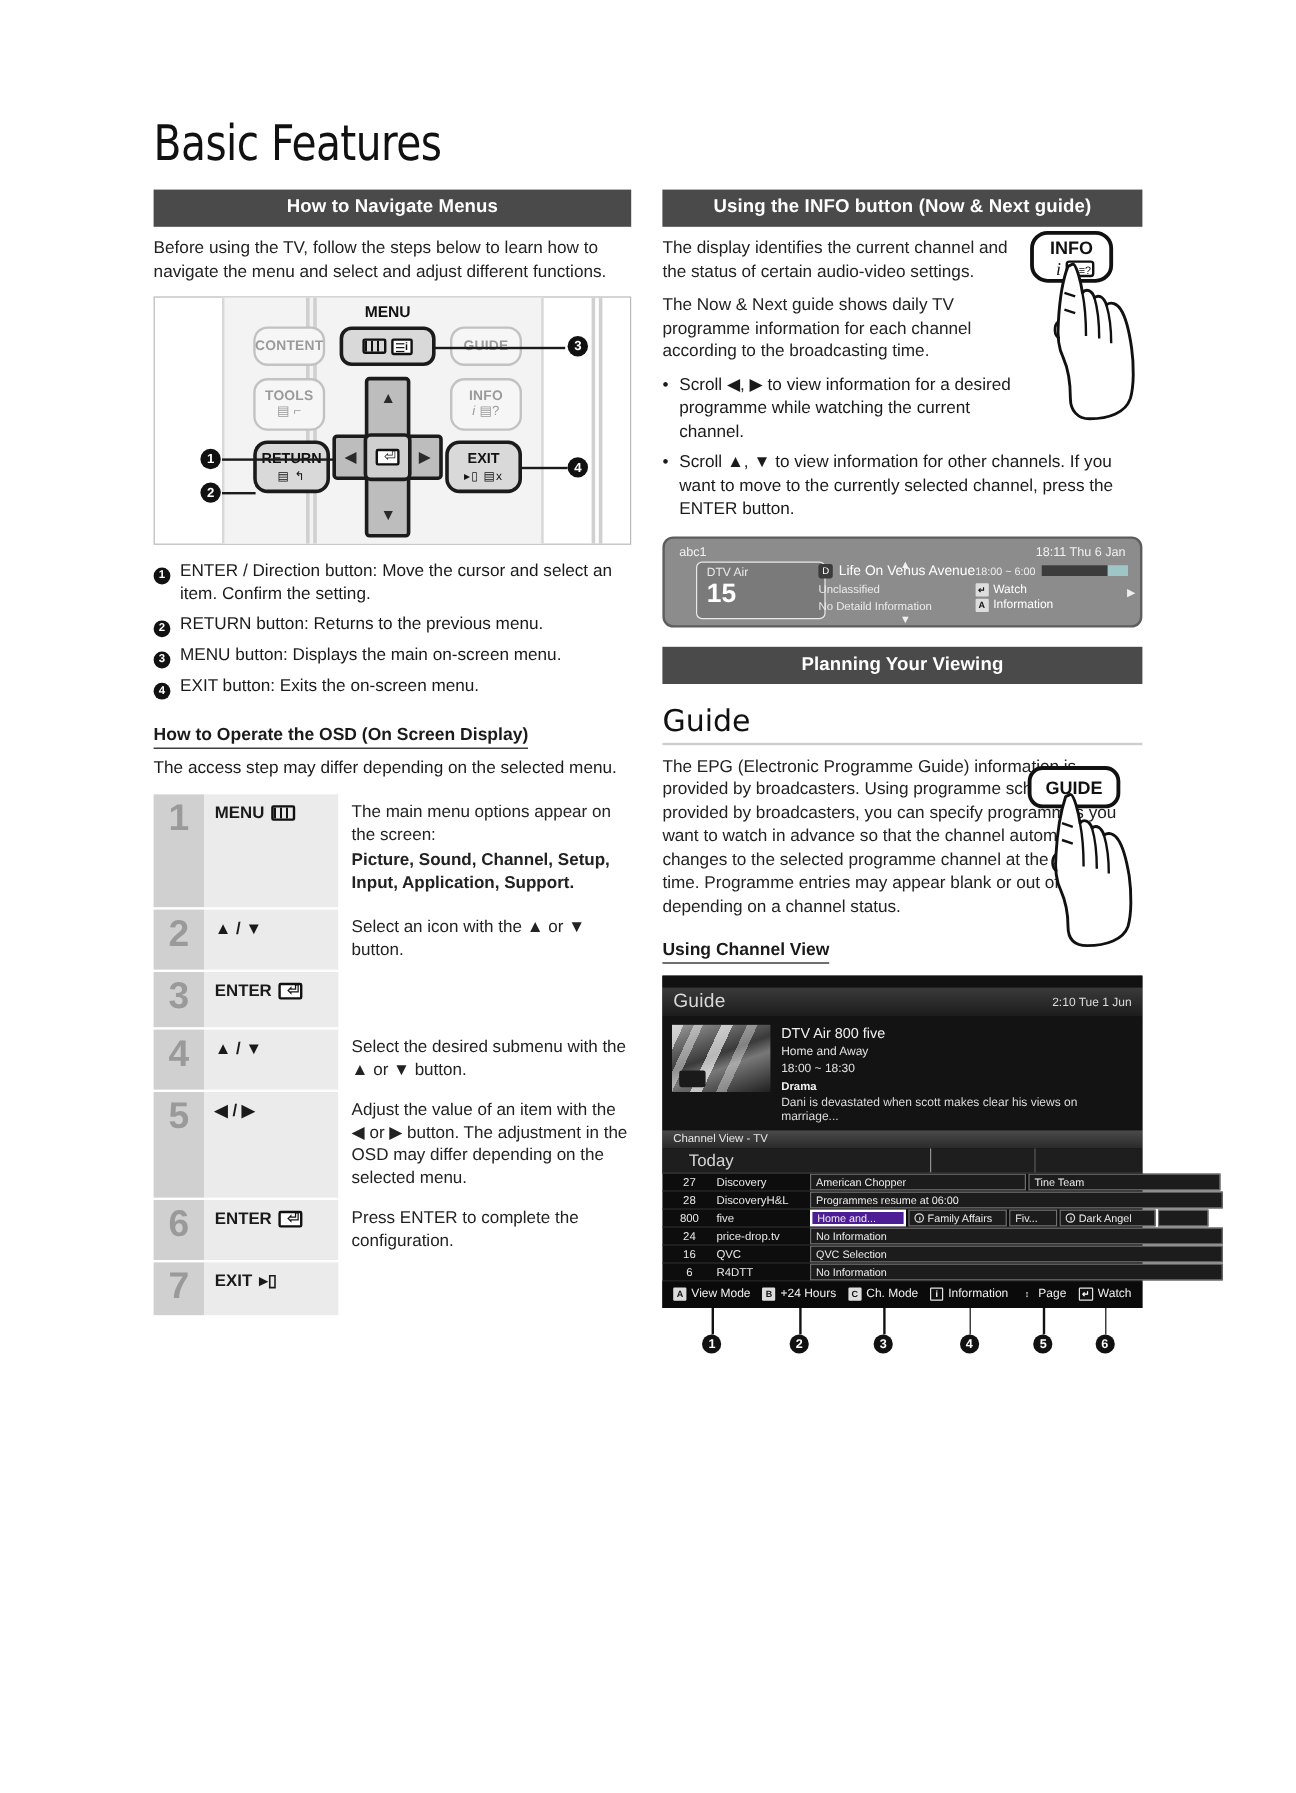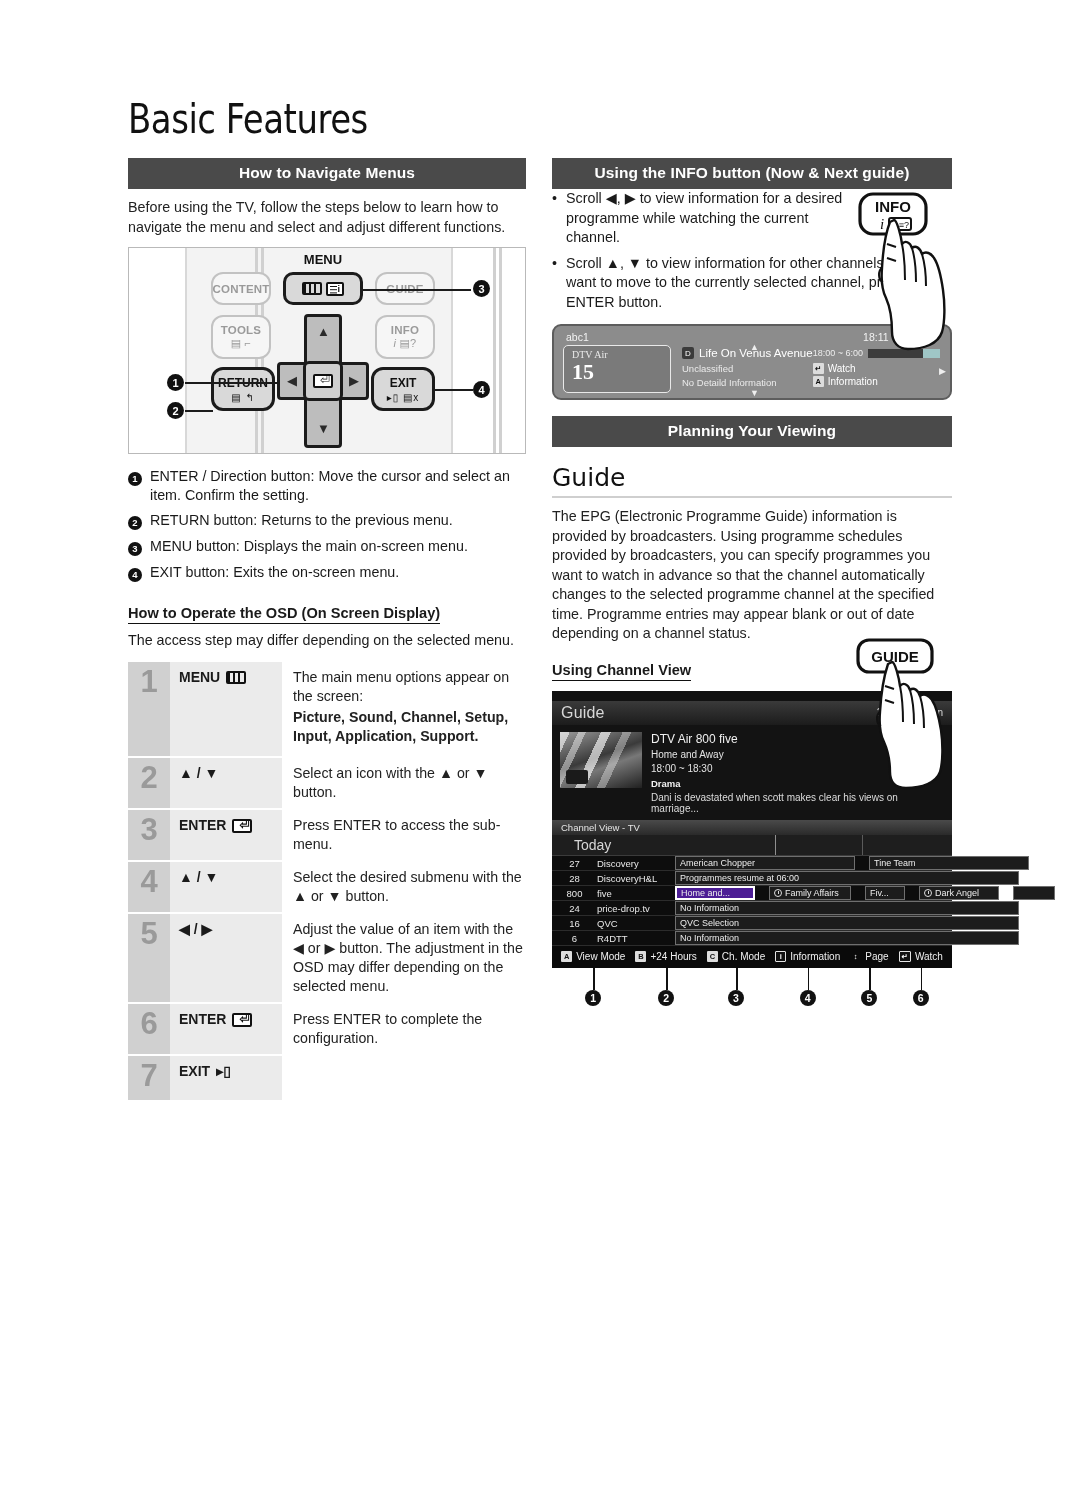--- a/index.html
+++ b/index.html
@@ -189,24 +189,23 @@
   .info-osd {
     margin-top: 12px; width: 400px; height: 76px;
     background:#8c8c8c; border:2px solid #5d5d5d; border-radius: 9px;
     position:relative; color:#fff; font-size: 10px; overflow:hidden;
   }
   .info-osd .top-row {
     display:flex; justify-content:space-between; padding: 5px 12px 0;
     font-size: 10.5px; color:#f2f2f2;
   }
   .info-osd .chan-box {
-    position:absolute; left: 9px; top: 19px; width: 108px; height: 48px;
+    position:absolute; left: 26px; top: 19px; width: 108px; height: 48px;
     background:#7a7a7a; border:1.5px solid #e9e9e9; border-radius:5px;
     padding: 3px 0 0 8px;
-    font-family: Liberation Serif, serif;
   }
   .info-osd .chan-box .lbl { font-size: 10px; color:#eaeaea; }
   .info-osd .chan-box .num { font-size: 22px; font-weight:bold; color:#fff; line-height:22px; margin-top:1px;}
   .info-osd .prog { position:absolute; left: 128px; top: 21px; }
   .info-osd .prog .t1 { font-size: 11.5px; color:#fff; display:flex; align-items:center; gap:5px;}
   .info-osd .prog .t2 { font-size: 9.5px; color:#ebebeb; margin-top: 4px;}
   .info-osd .prog .t3 { font-size: 9.5px; color:#ebebeb; margin-top: 3px;}
   .badge-sq {
     display:inline-flex; width:12px; height:12px; background:#3b3b3b; color:#fff;
     font-size:8px; align-items:center; justify-content:center; border-radius:2px;
@@ -269,21 +268,21 @@
   .epg-today {
     background:#1e1e1e; font-size:14px; color:#d6d6d6; padding:2px 0 2px 22px;
     border-bottom: 1px solid #3b3b3b; position:relative;
   }
   .epg-today .tick { position:absolute; left: 223px; top:0; bottom:0; width:1px; background:#8f8f8f;}
   .epg-today .tick2 { position:absolute; left: 310px; top:0; bottom:0; width:1px; background:#5a5a5a;}
 
   .epg-row { display:flex; align-items:stretch; height: 15px; border-bottom:1px solid #2c2c2c;}
   .epg-row .ch-no { flex:0 0 45px; text-align:center; font-size:9.5px; color:#e8e8e8; padding-top:2px;}
   .epg-row .ch-nm { flex:0 0 78px; font-size:9.5px; color:#e8e8e8; padding-top:2px;}
-  .epg-row .prg { flex:1; display:flex; gap:14px; }
+  .epg-row .prg { flex:1; display:flex; gap:2px; }
   .cell {
     background:#1c1c1c; border:1px solid #6f6f6f; font-size:9px; color:#ececec;
     padding: 1px 4px; display:flex; align-items:center; gap:3px; white-space:nowrap;
   }
   .cell.sel { border:2px solid #ffffff; background:#4c1d95; }
   .clock-ico {
     display:inline-block; width:8px;height:8px;border:1px solid #ddd;border-radius:50%;
     position:relative;
   }
   .clock-ico::after{content:"";position:absolute;left:3px;top:1.5px;width:1px;height:3px;background:#ddd;}
@@ -448,23 +447,20 @@
           <span>Select an icon with the ▲ or ▼ button.</span>
         </div>
       </div>
 
       <div class="step" style="min-height:48px;">
         <div class="n">3</div>
         <div class="k">
           <span>ENTER</span>
           <span class="ico-enter" style="margin-left:6px;margin-top:2px;"></span>
         </div>
-        <div class="d">
-          <span>Press ENTER to access the sub-menu.</span>
-        </div>
       </div>
 
       <div class="step" style="min-height:48px;">
         <div class="n">4</div>
         <div class="k">
           <span>▲ / ▼</span>
         </div>
         <div class="d">
           <span>Select the desired submenu with the ▲ or ▼ button.</span>
         </div>
@@ -498,20 +494,24 @@
           <span style="margin-left:6px;">▸▯</span>
         </div>
       </div>
     </div>
   </div>
 
   <div class="col-right">
 
     <div class="sec-head">Using the INFO button (Now &amp; Next guide)</div>
 
+    <div class="body-txt" style="width:300px;">
+      <p style="margin-bottom:8px;">The display identifies the current channel and the status of certain audio-video settings.</p>
+      <p style="margin-bottom:8px;">The Now &amp; Next guide shows daily TV programme information for each channel according to the broadcasting time.</p>
+    </div>
 
     <div style="font-size:14.3px;line-height:19.5px;">
       <div style="display:flex;gap:9px;width:300px;margin-bottom:6px;">
         <span>•</span>
         <span>Scroll ◀, ▶ to view information for a desired programme while watching the current channel.</span>
       </div>
       <div style="display:flex;gap:9px;width:400px;">
         <span>•</span>
         <span>Scroll ▲, ▼ to view information for other channels. If you want to move to the currently selected channel, press the ENTER button.</span>
       </div>

